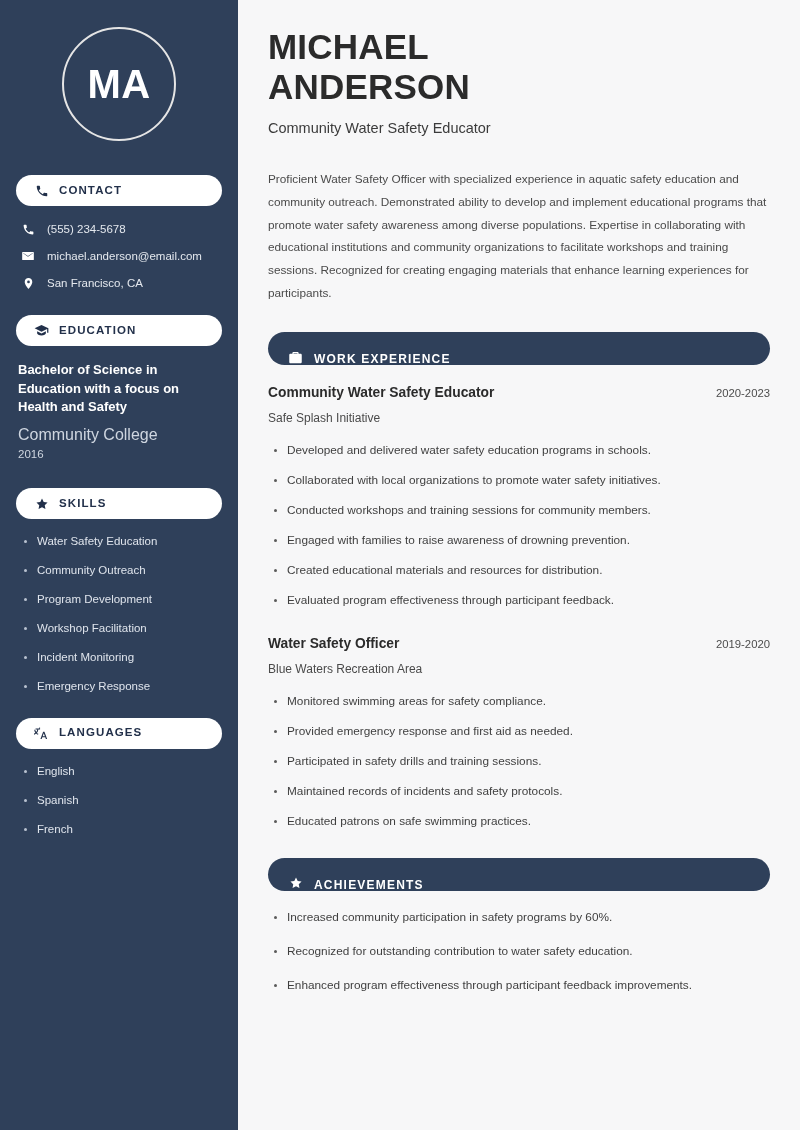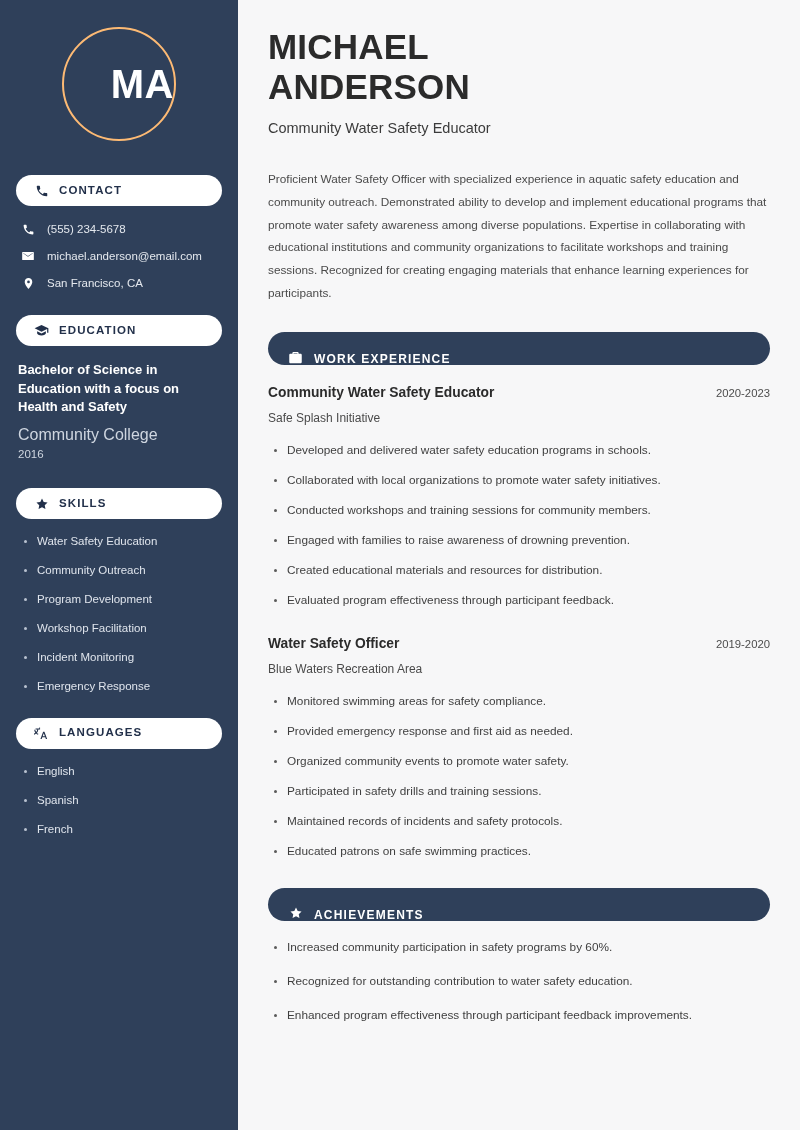--- a/index.html
+++ b/index.html
@@ -38,24 +38,24 @@
 
   .avatar-wrap {
     display: flex;
     justify-content: center;
     margin-bottom: 34px;
   }
   .avatar {
     width: 114px;
     height: 114px;
     border-radius: 50%;
-    border: 2px solid #fdba74;
-    display: flex;
-    align-items: center;
-    justify-content: flex-end;
+    border: 2px solid #e5e5e5;
+    display: flex;
+    align-items: center;
+    justify-content: center;
     box-sizing: border-box;
   }
   .avatar-initials {
     color: #ffffff;
     font-size: 40px;
     font-weight: 700;
     letter-spacing: 0.5px;
     line-height: 1;
   }
 
@@ -416,21 +416,20 @@
 
     <div class="job">
       <div class="job-head">
         <span class="job-role">Water Safety Officer</span>
         <span class="job-dates">2019-2020</span>
       </div>
       <div class="job-company">Blue Waters Recreation Area</div>
       <ul class="bullets">
         <li>Monitored swimming areas for safety compliance.</li>
         <li>Provided emergency response and first aid as needed.</li>
-        <li>Organized community events to promote water safety.</li>
         <li>Participated in safety drills and training sessions.</li>
         <li>Maintained records of incidents and safety protocols.</li>
         <li>Educated patrons on safe swimming practices.</li>
       </ul>
     </div>
 
     <div class="achievements">
       <div class="section-bar">
         <span class="bar-icon">
           <svg width="14" height="14" viewBox="0 0 24 24" fill="#ffffff">

